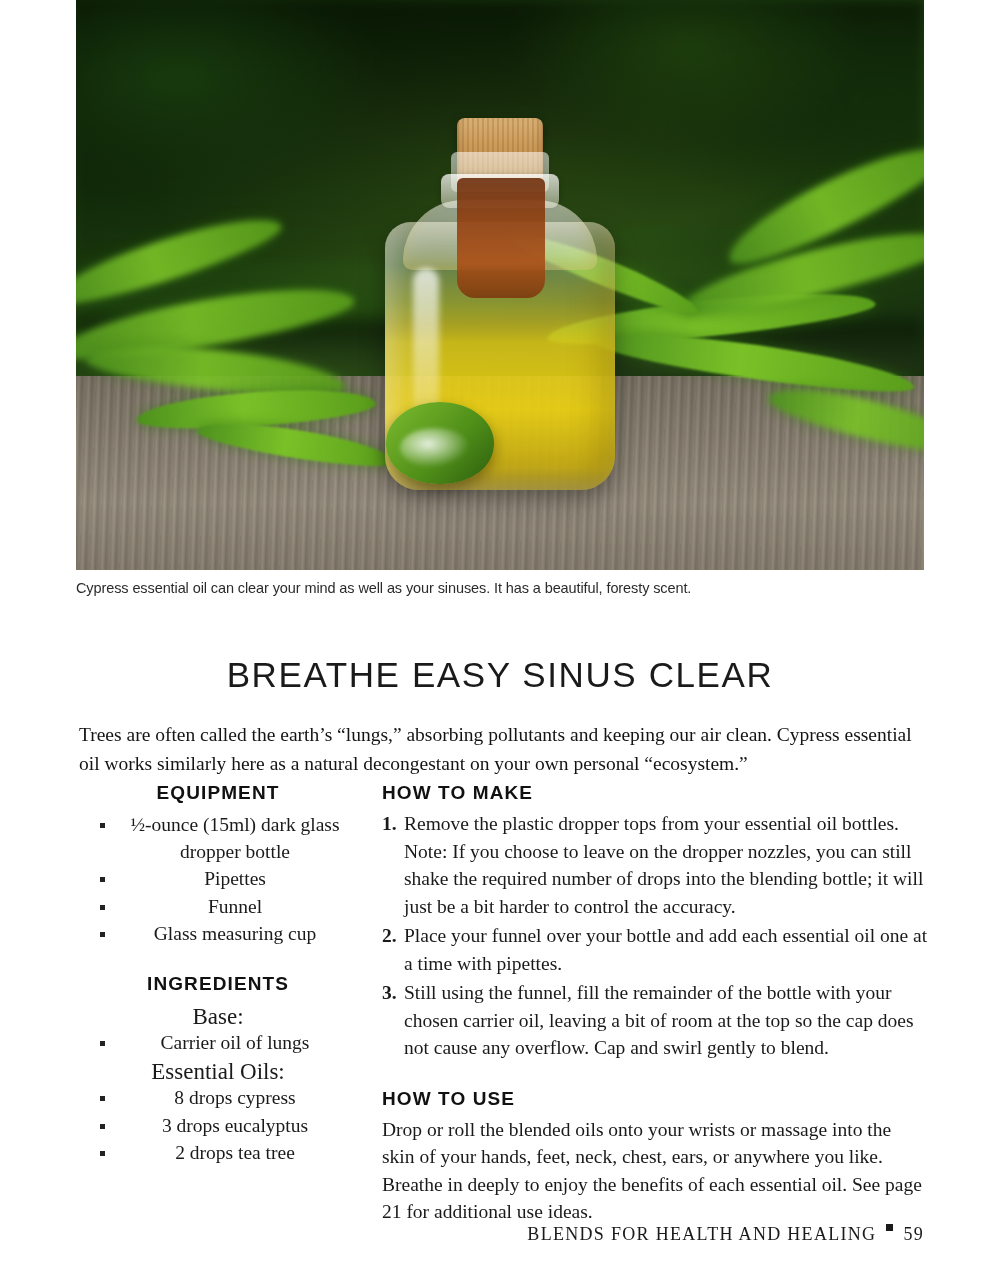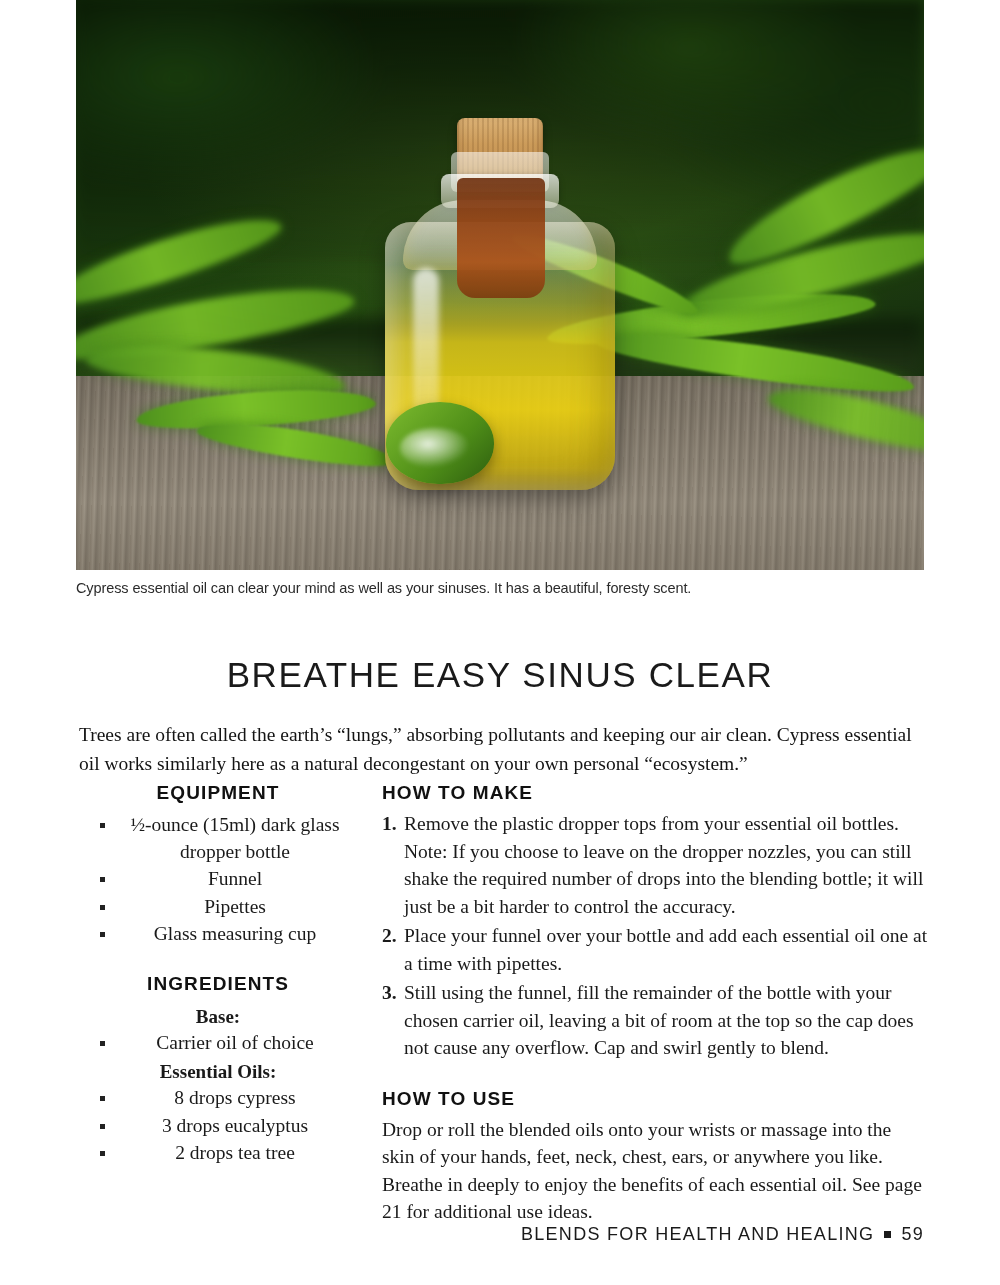--- a/index.html
+++ b/index.html
@@ -239,22 +239,22 @@
   }
   ul.bul li::before {
     content: "";
     position: absolute;
     left: 0; top: 11px;
     width: 5px; height: 5px;
     background: #222;
   }
 
   .subhead {
-    font-weight: 700;
-    font-size: 19px;
+    font-weight: 400;
+    font-size: 23px;
     line-height: 27px;
     margin-top: 2px;
   }
 
   .gap { height: 24px; }
 
   ol.steps {
     list-style: none;
     counter-reset: step;
     margin: 0;
@@ -279,26 +279,25 @@
   .usetext {
     font-size: 19.5px;
     line-height: 27.5px;
   }
 
   
   .footer {
     position: absolute;
     right: 76px;
     bottom: 40px;
-    font-family: Liberation Sans, sans-serif;
+    font-family: Liberation Serif, serif;
     font-size: 18px;
     letter-spacing: 1.3px;
     color: #1a1a1a;
     display: flex;
-    align-items: center;
     gap: 10px;
   }
   .footer .sq {
     width: 7px; height: 7px; background: #1a1a1a; display: inline-block;
   }
 </style>
 </head>
 <body>
 
 <div class="page">
@@ -341,31 +340,31 @@
   <div class="caption">Cypress essential oil can clear your mind as well as your sinuses. It has a beautiful, foresty scent.</div>
 
   <h1 class="title">BREATHE EASY SINUS CLEAR</h1>
 
   <p class="intro">Trees are often called the earth’s “lungs,” absorbing pollutants and keeping our air clean. Cypress essential oil works similarly here as a natural decongestant on your own personal “ecosystem.”</p>
 
   <div class="col-left">
     <h2 class="section">EQUIPMENT</h2>
     <ul class="bul">
       <li>½-ounce (15ml) dark glass dropper bottle</li>
+      <li>Pipettes</li>
       <li>Funnel</li>
-      <li>Pipettes</li>
       <li>Glass measuring cup</li>
     </ul>
 
     <div class="gap"></div>
 
     <h2 class="section">INGREDIENTS</h2>
     <div class="subhead">Base:</div>
     <ul class="bul">
-      <li>Carrier oil of choice</li>
+      <li>Carrier oil of lungs</li>
     </ul>
     <div class="subhead">Essential Oils:</div>
     <ul class="bul">
       <li>8 drops cypress</li>
       <li>3 drops eucalyptus</li>
       <li>2 drops tea tree</li>
     </ul>
   </div>
 
   <div class="col-right">

